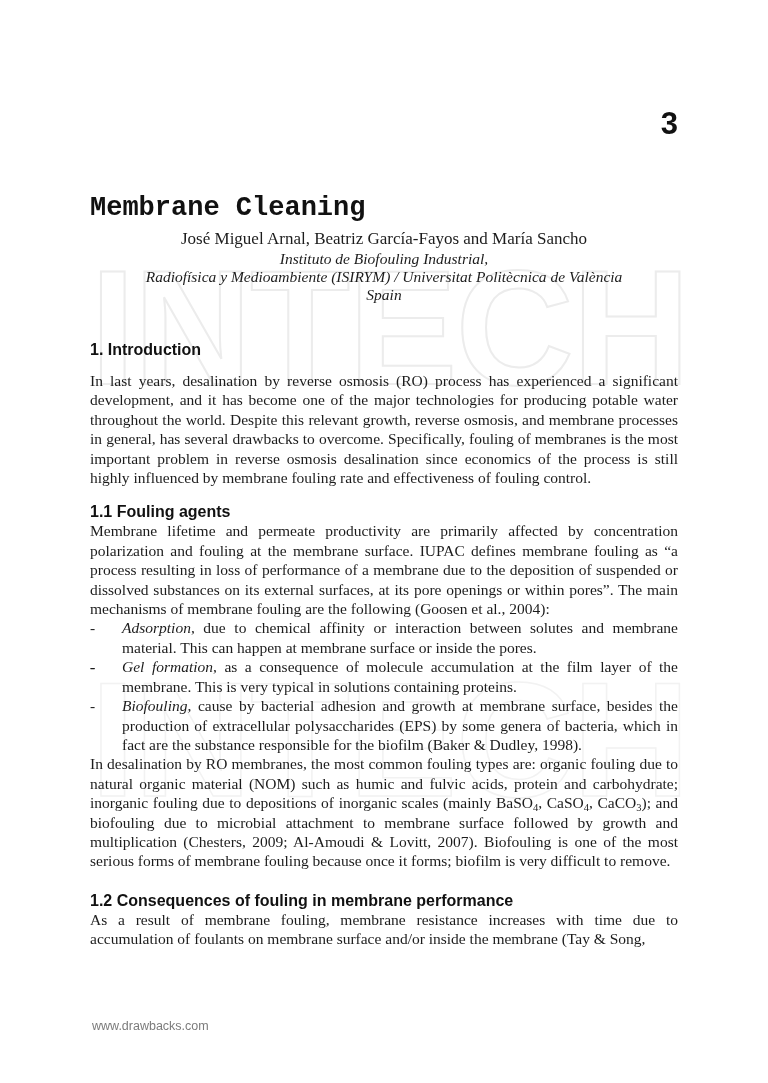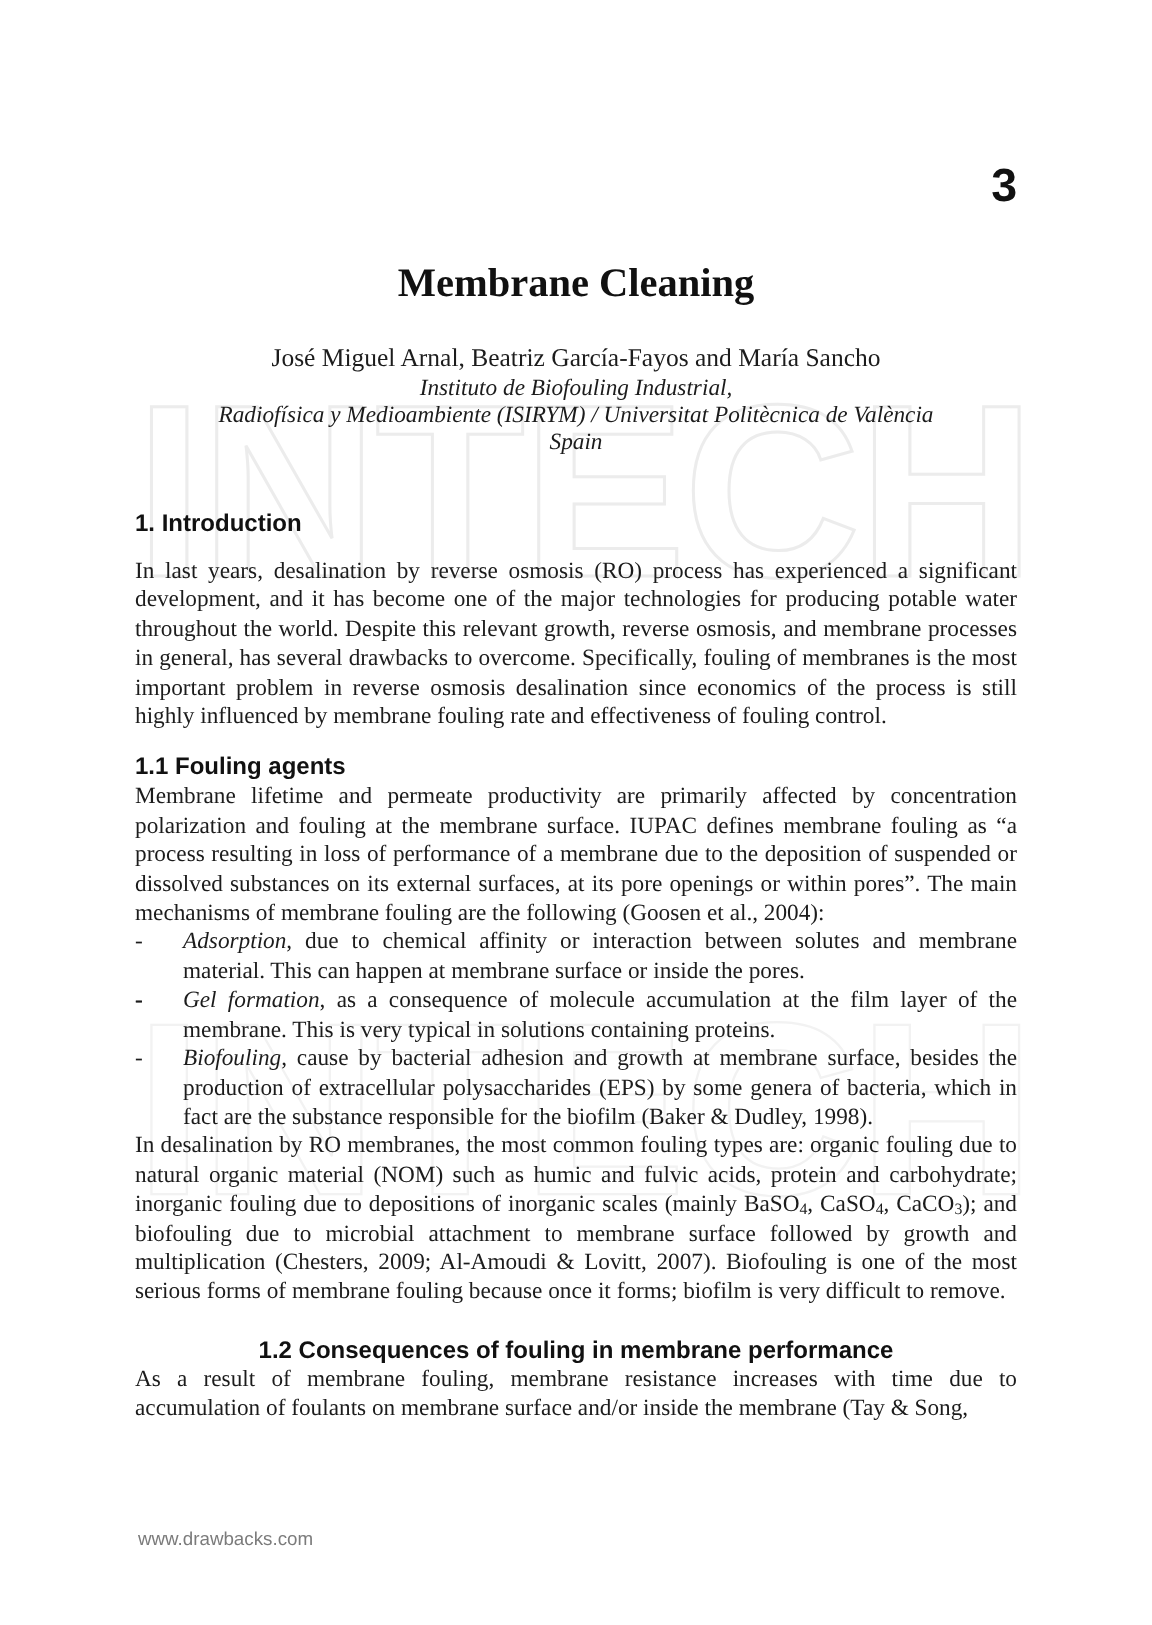--- a/index.html
+++ b/index.html
@@ -39,23 +39,23 @@
     text-align: right;
     font-family: "Liberation Sans", "DejaVu Sans", sans-serif;
     font-weight: bold;
     font-size: 31px;
     line-height: 36px;
     color: #111;
     z-index: 2;
   }
   .chapter-title {
     position: absolute;
-    left: 90px; right: 90px; top: 172px;
-    text-align: center;
-    font-family: Liberation Serif, serif;
+    left: 90px; right: 90px; top: 192px;
+    text-align: left;
+    font-family: Liberation Mono, monospace;
     font-weight: bold;
     font-size: 27px;
     line-height: 32px;
     color: #111;
     z-index: 2;
   }
   .byline {
     position: absolute;
     left: 90px; right: 90px; top: 228px;
     text-align: center;
@@ -85,21 +85,21 @@
     line-height: 19px;
     color: #111;
   }
   .para {
     font-size: 15.5px;
     line-height: 19.4px;
     text-align: justify;
   }
   .para.after-heading { margin-top: 12px; }
   .h-gap { margin-top: 15px; }
-  .h-gap-lg { margin-top: 20px; text-align: center; }
+  .h-gap-lg { margin-top: 20px; }
   .bullet-list { }
   .bullet {
     position: relative;
     padding-left: 32px;
     font-size: 15.5px;
     line-height: 19.4px;
     text-align: justify;
   }
   .bullet .marker {
     position: absolute;

